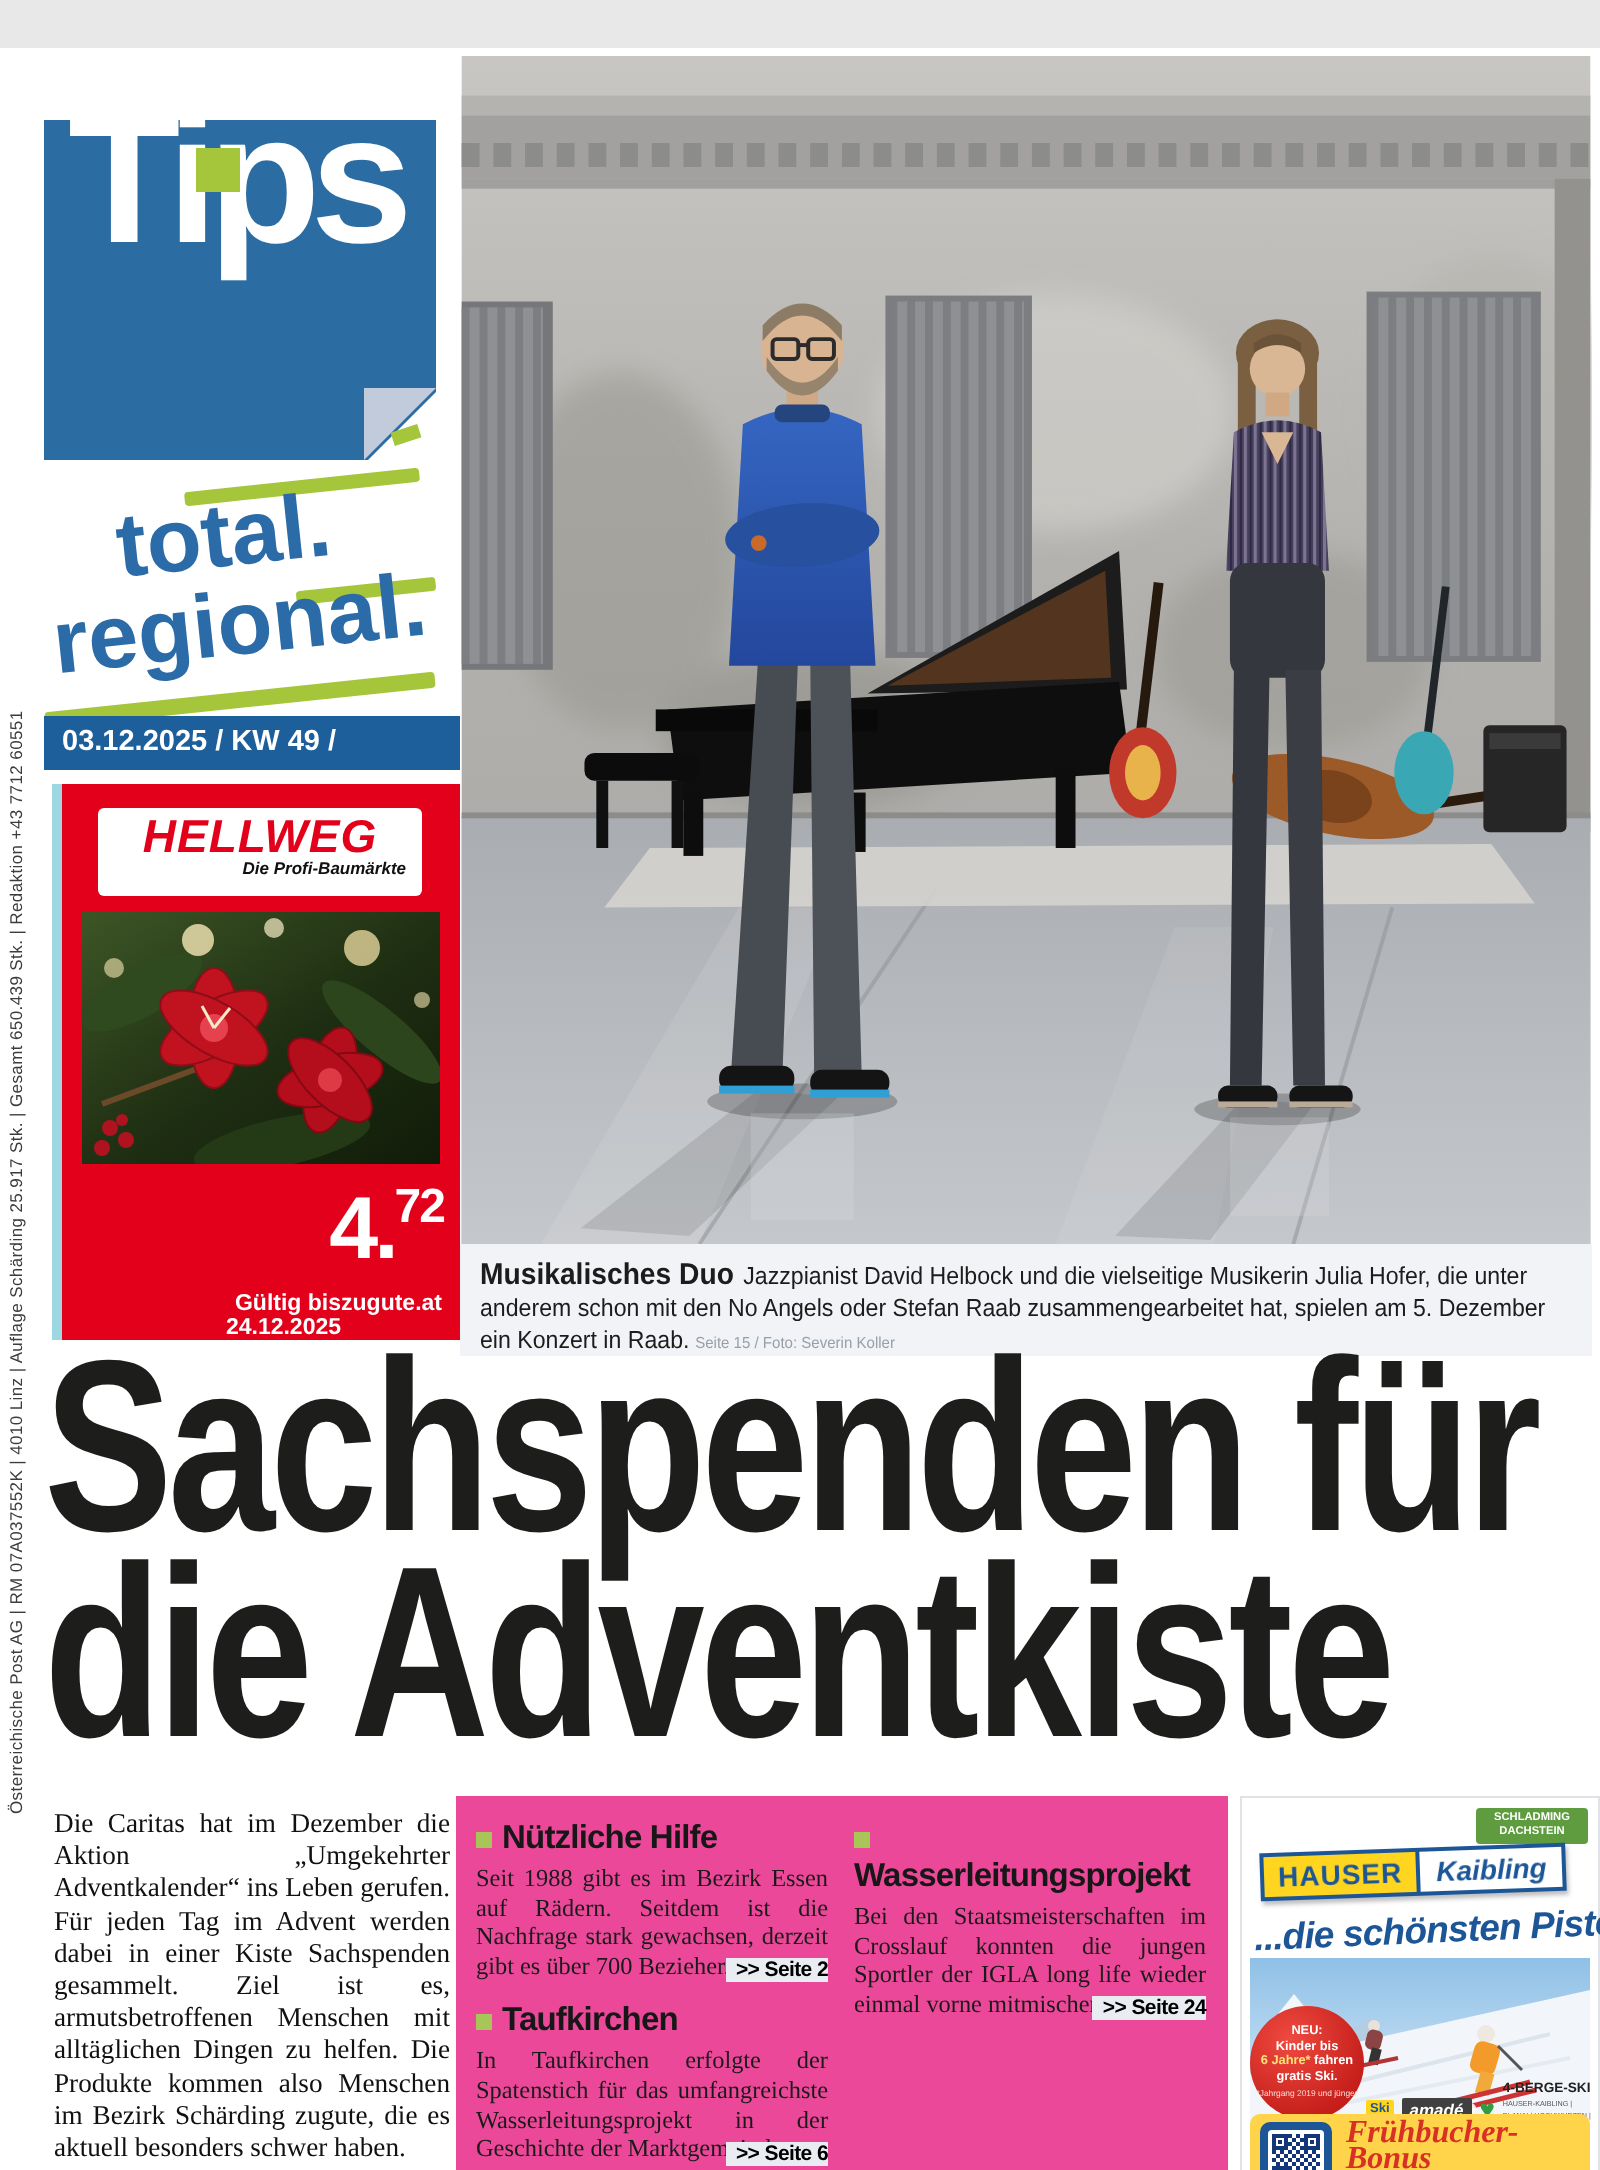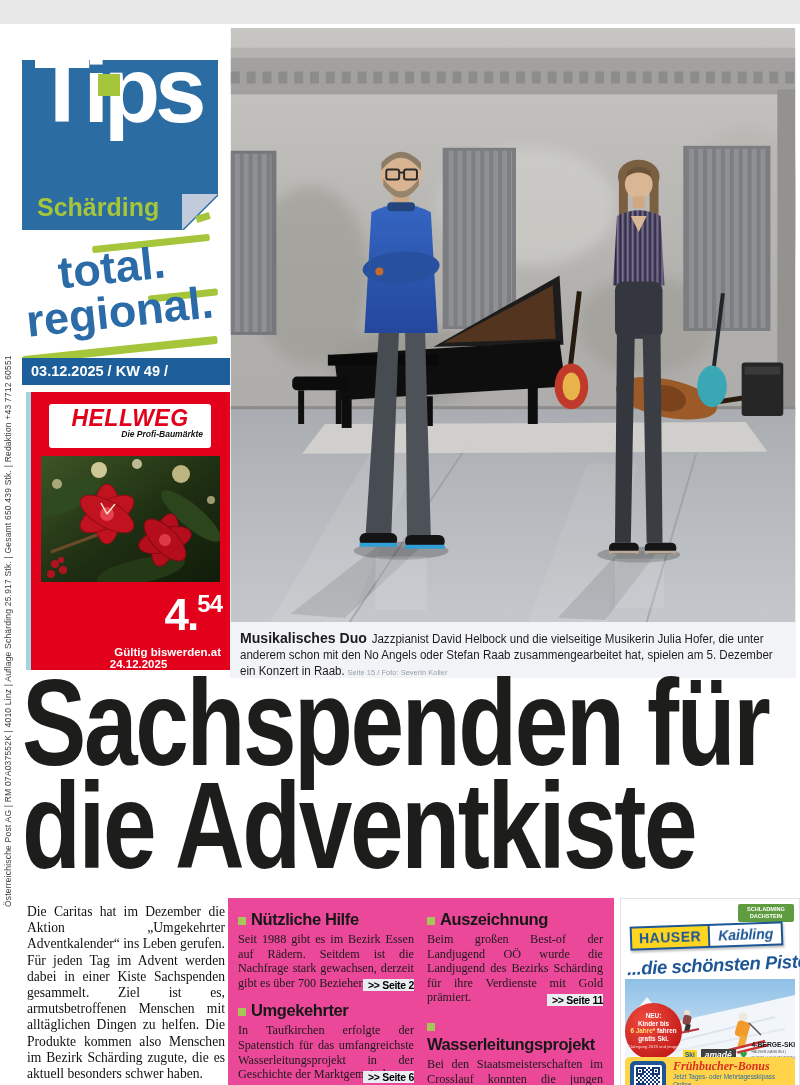--- a/index.html
+++ b/index.html
@@ -108,36 +108,35 @@
   .hk-ski{background:#ffd520;color:#1d5696;font-weight:bold;font-size:6.5px;padding:1px 2px;border-radius:1px;}
   .hk-amade{background:#404040;color:#fff;font-weight:bold;font-style:italic;font-size:8.5px;padding:1px 4px;border-radius:1px;}
   .hk-heart{color:#2f9e41;font-size:13px;line-height:13px;}
   .hk-berge{font-weight:bold;font-size:6.8px;color:#222;line-height:6px;}
   .hk-berge-sub{display:block;font-weight:normal;font-size:3.6px;color:#555;margin-top:1px;}
   .hk-strip{position:absolute;left:4px;right:4px;bottom:4px;height:44px;background:#ffd34a;border-radius:5px;}
   .hk-qr{position:absolute;left:5px;top:4px;width:36px;height:36px;background:#1d5696;border-radius:5px;
     display:flex;align-items:center;justify-content:center;}
   .hk-bonus{position:absolute;left:48px;top:3px;right:4px;}
   .hk-bonus-title{font-family:"Liberation Serif",serif;font-weight:bold;font-style:italic;
-    font-size:12px;color:#d93025;line-height:13px;}
+    font-size:16px;color:#d93025;line-height:13px;}
   .hk-bonus-line{display:block;font-size:6.4px;line-height:7.6px;color:#2d6ca8;}
   .hk-bonus-strong{font-weight:bold;color:#1d5696;}
   .hk-url{display:block;font-weight:bold;font-size:7.6px;color:#1d5696;margin-top:2px;}
 </style>
 </head>
 <body>
 
 <div class="page">
 
   <div class="abs imprint">Österreichische Post AG | RM 07A037552K | 4010 Linz | Auflage Schärding 25.917 Stk. | Gesamt 650.439 Stk. | Redaktion +43 7712 60551</div>
 
   <div class="abs logo-box">
     <div class="logo-word">Tips</div>
     <div class="logo-dot"></div>
-    <div class="logo-region">Schärding</div>
   </div>
   <div class="abs logo-fold"></div>
   <div class="abs logo-fold-accent"></div>
 
   <div class="abs stroke s1"></div>
   <div class="abs stamp-line stamp1">total.</div>
   <div class="abs stroke s2"></div>
   <div class="abs stamp-line stamp2">regional.</div>
   <div class="abs stroke s3"></div>
 
@@ -187,25 +186,25 @@
         </g>
         <g fill="#b01320">
           <circle cx="14" cy="108" r="4"></circle>
             <circle cx="22" cy="114" r="4"></circle>
             <circle cx="10" cy="118" r="4"></circle>
             <circle cx="20" cy="104" r="3"></circle>
         </g>
       </svg>
     </div>
     <div class="hw-price">
-      <span class="hw-price-main">4.</span><span class="hw-price-sup">54</span>
+      <span class="hw-price-main">4.</span><span class="hw-price-sup">72</span>
     </div>
     <div class="hw-bottom">
       <span>Gültig bis 24.12.2025</span>
-      <span>werden.at</span>
+      <span>zugute.at</span>
     </div>
   </div>
 
   <div class="abs photo">
     <svg width="566" height="594" viewBox="0 0 570 600" xmlns="http://www.w3.org/2000/svg">
       <defs>
         <linearGradient id="wallG" x1="0" y1="0" x2="0" y2="1">
           <stop offset="0" stop-color="#c7c6c3"></stop>
             <stop offset=".45" stop-color="#b2b1ae"></stop>
             <stop offset="1" stop-color="#a5a4a2"></stop>
@@ -351,31 +350,26 @@
   <div class="abs lead-rule"></div>
 
   <div class="abs teasers">
     <div class="tcol">
       <div class="teaser">
         <div class="t-head"><span class="t-bullet"></span><span>Nützliche Hilfe</span></div>
         <p class="t-body">Seit 1988 gibt es im Bezirk Essen auf Rädern. Seitdem ist die Nachfrage stark gewachsen, derzeit gibt es über 700 Bezieher.</p>
         <span class="t-ref">&gt;&gt; Seite 2</span>
       </div>
       <div class="teaser">
-        <div class="t-head"><span class="t-bullet"></span><span>Umgekehrter</span></div>
+        <div class="t-head"><span class="t-bullet"></span><span>Taufkirchen</span></div>
         <p class="t-body">In Taufkirchen erfolgte der Spatenstich für das umfangreichste Wasserleitungsprojekt in der Geschichte der Marktgemeinde.</p>
         <span class="t-ref">&gt;&gt; Seite 6</span>
       </div>
     </div>
     <div class="tcol">
-      <div class="teaser">
-        <div class="t-head"><span class="t-bullet"></span><span>Auszeichnung</span></div>
-        <p class="t-body">Beim großen Best-of der Landjugend OÖ wurde die Landjugend des Bezirks Schärding für ihre Verdienste mit Gold prämiert.</p>
-        <span class="t-ref">&gt;&gt; Seite 11</span>
-      </div>
       <div class="teaser">
         <div class="t-head"><span class="t-bullet"></span><span>Wasserleitungsprojekt</span></div>
         <p class="t-body">Bei den Staatsmeisterschaften im Crosslauf konnten die jungen Sportler der IGLA long life wieder einmal vorne mitmischen.</p>
         <span class="t-ref">&gt;&gt; Seite 24</span>
       </div>
     </div>
   </div>
 
   <div class="abs hauser">
     <div class="hk-badge">

